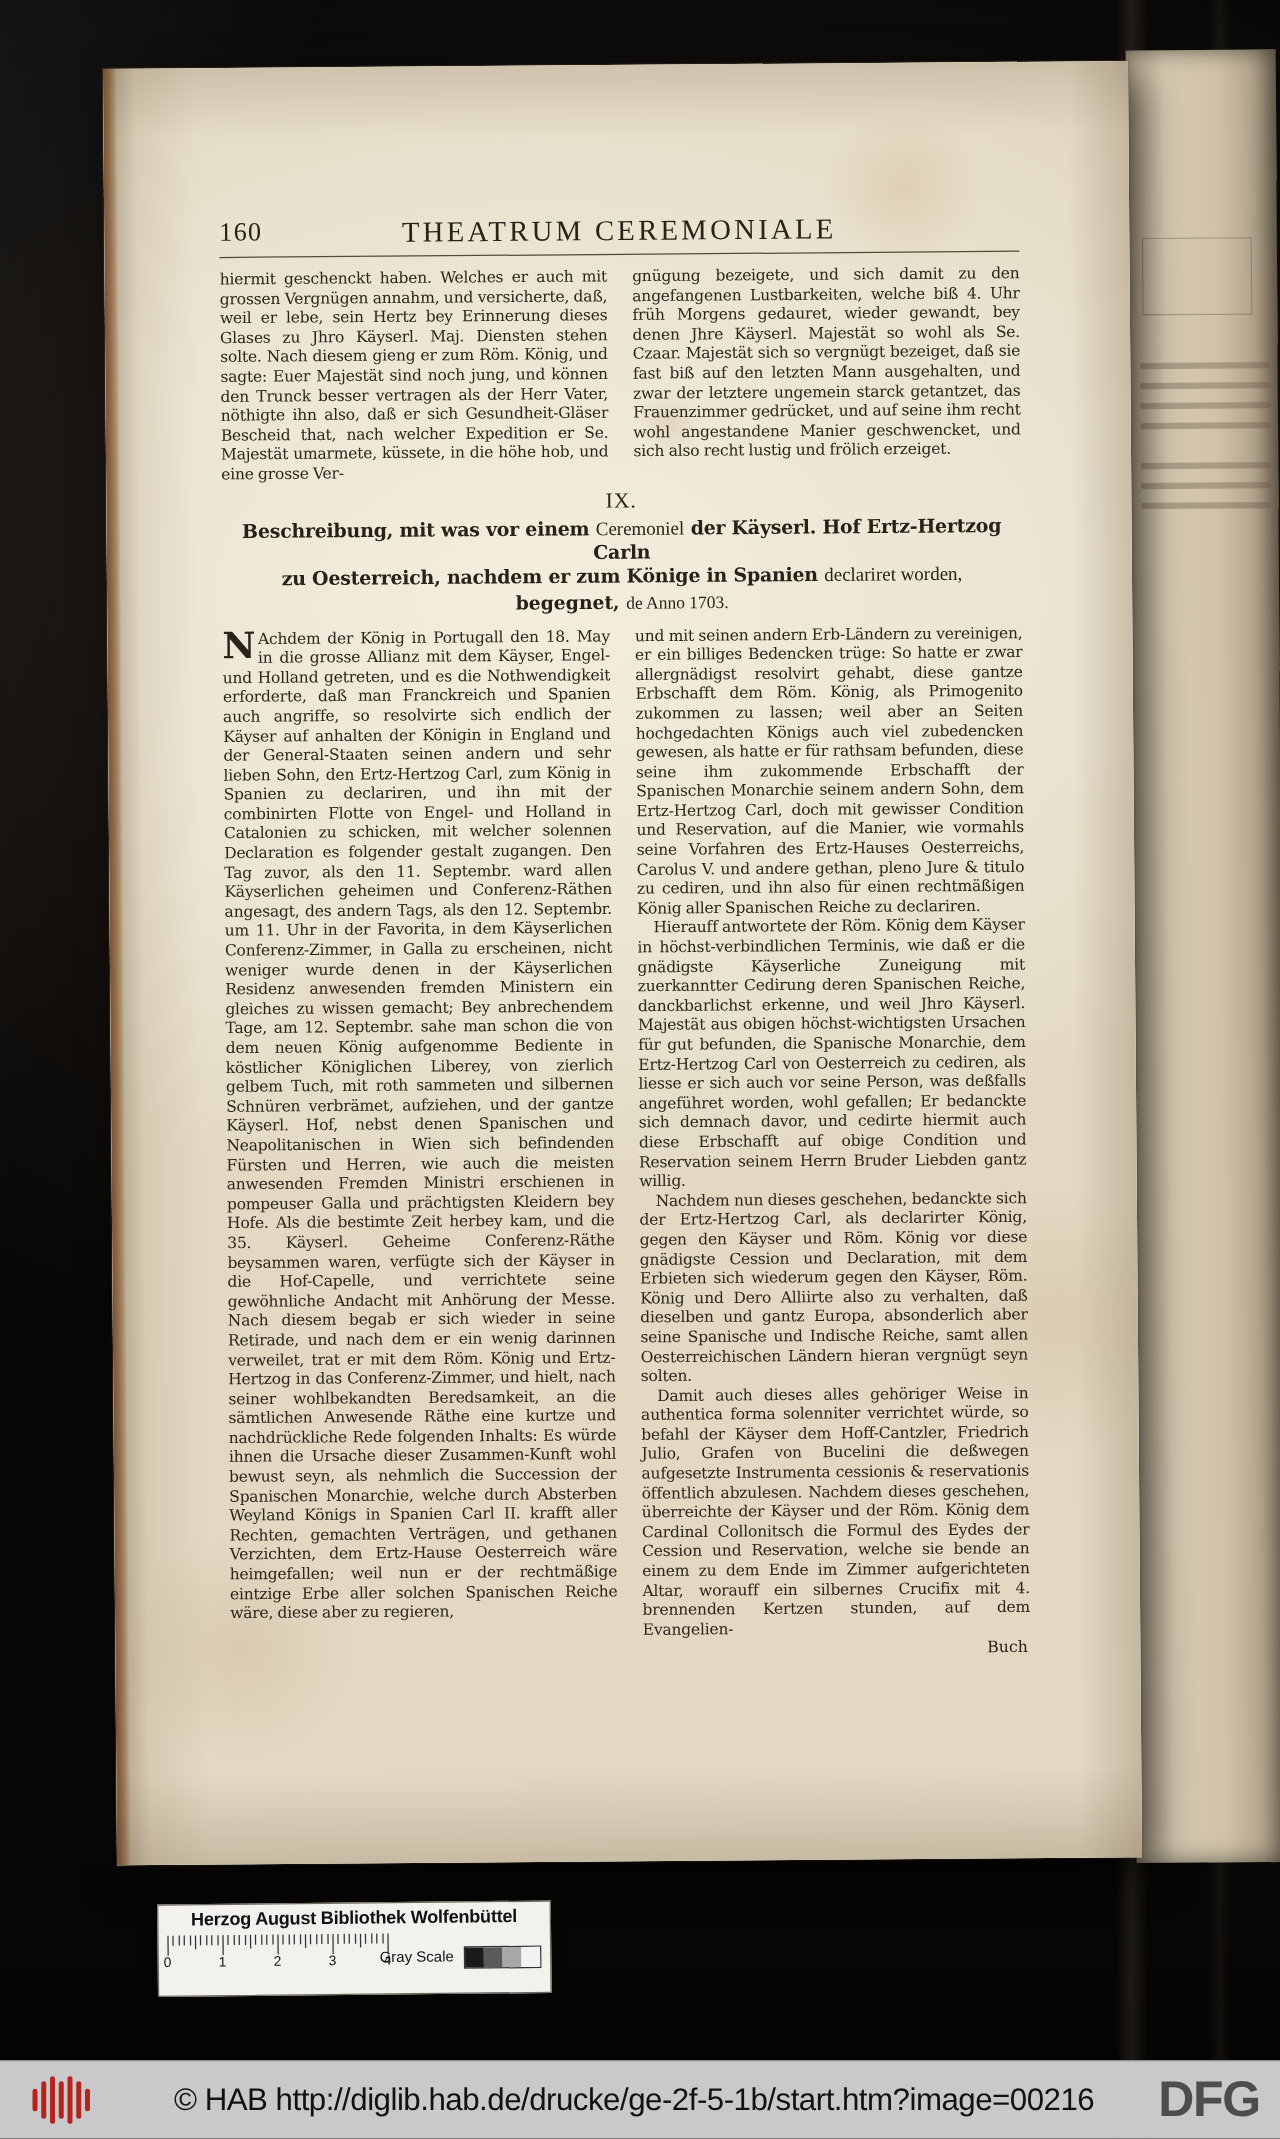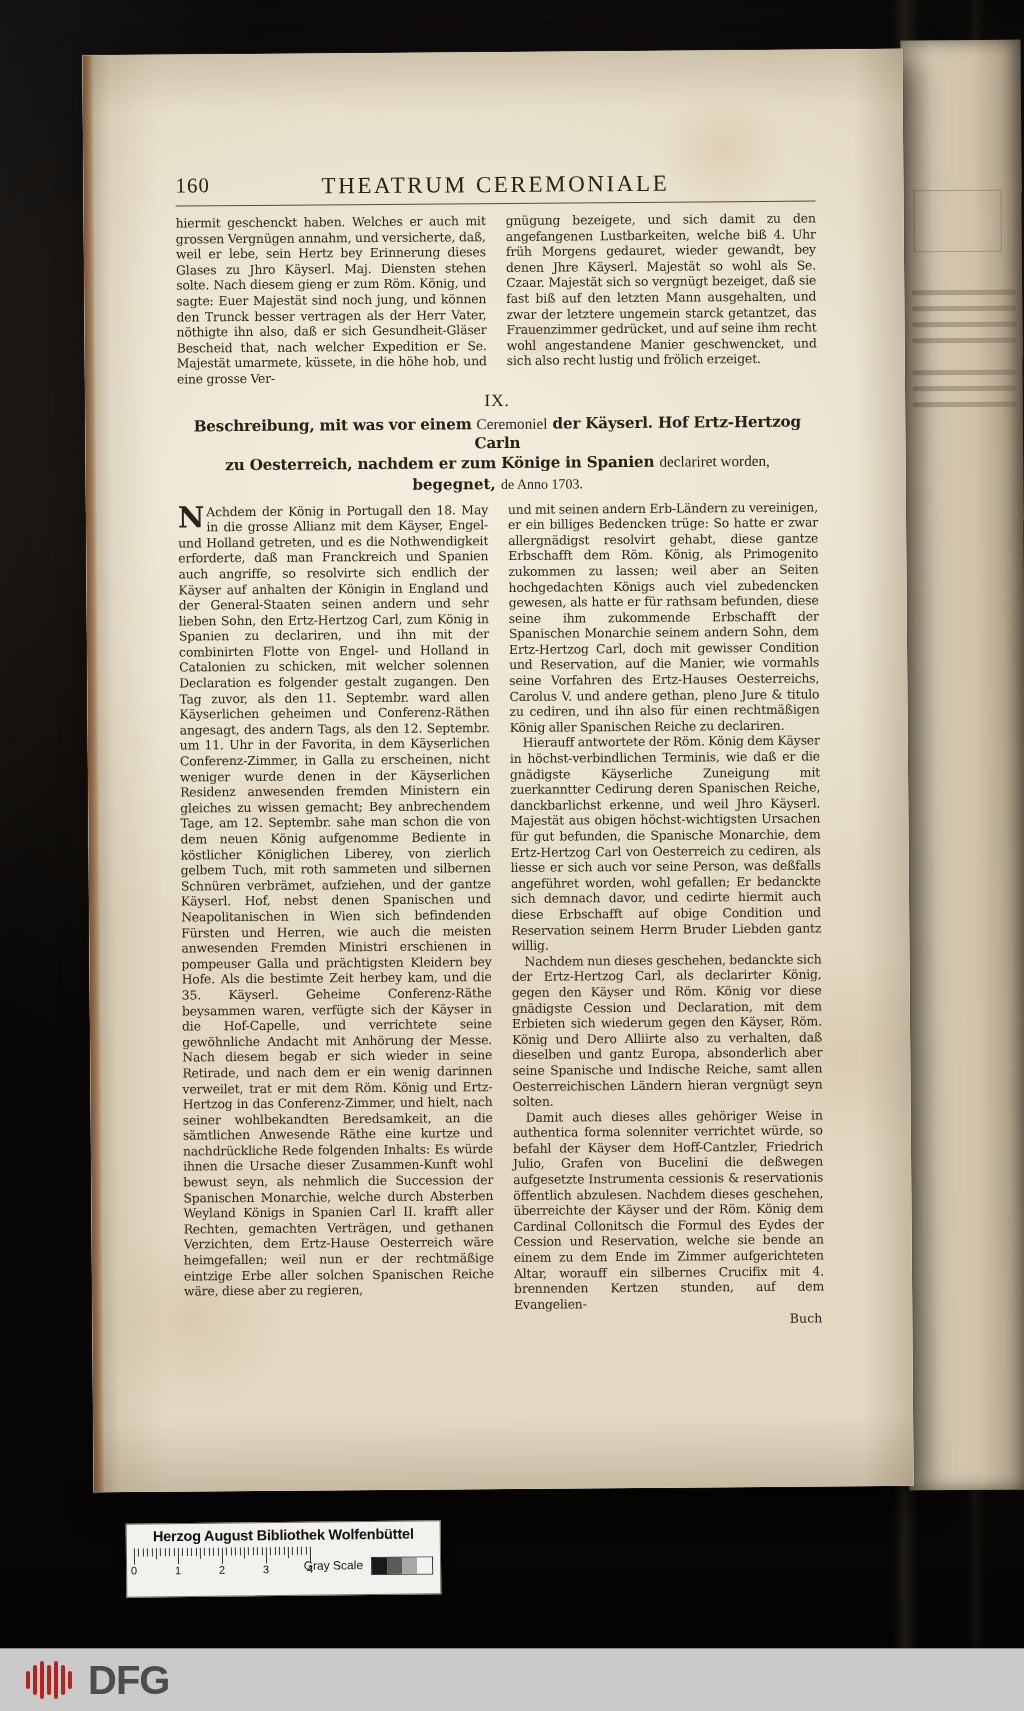--- a/index.html
+++ b/index.html
@@ -389,14 +389,15 @@
 <div id="footer">
   <div id="hab-logo">
       <i style="height: 18px;"></i>
       <i style="height: 30px;"></i>
       <i style="height: 38px;"></i>
       <i style="height: 30px;"></i>
       <i style="height: 38px;"></i>
       <i style="height: 30px;"></i>
       <i style="height: 18px;"></i>
     </div>
+  <div id="footer-url">© HAB http://diglib.hab.de/drucke/ge-2f-5-1b/start.htm?image=00216</div>
   <div id="dfg">DFG</div>
 </div>
 
 </body></html>

